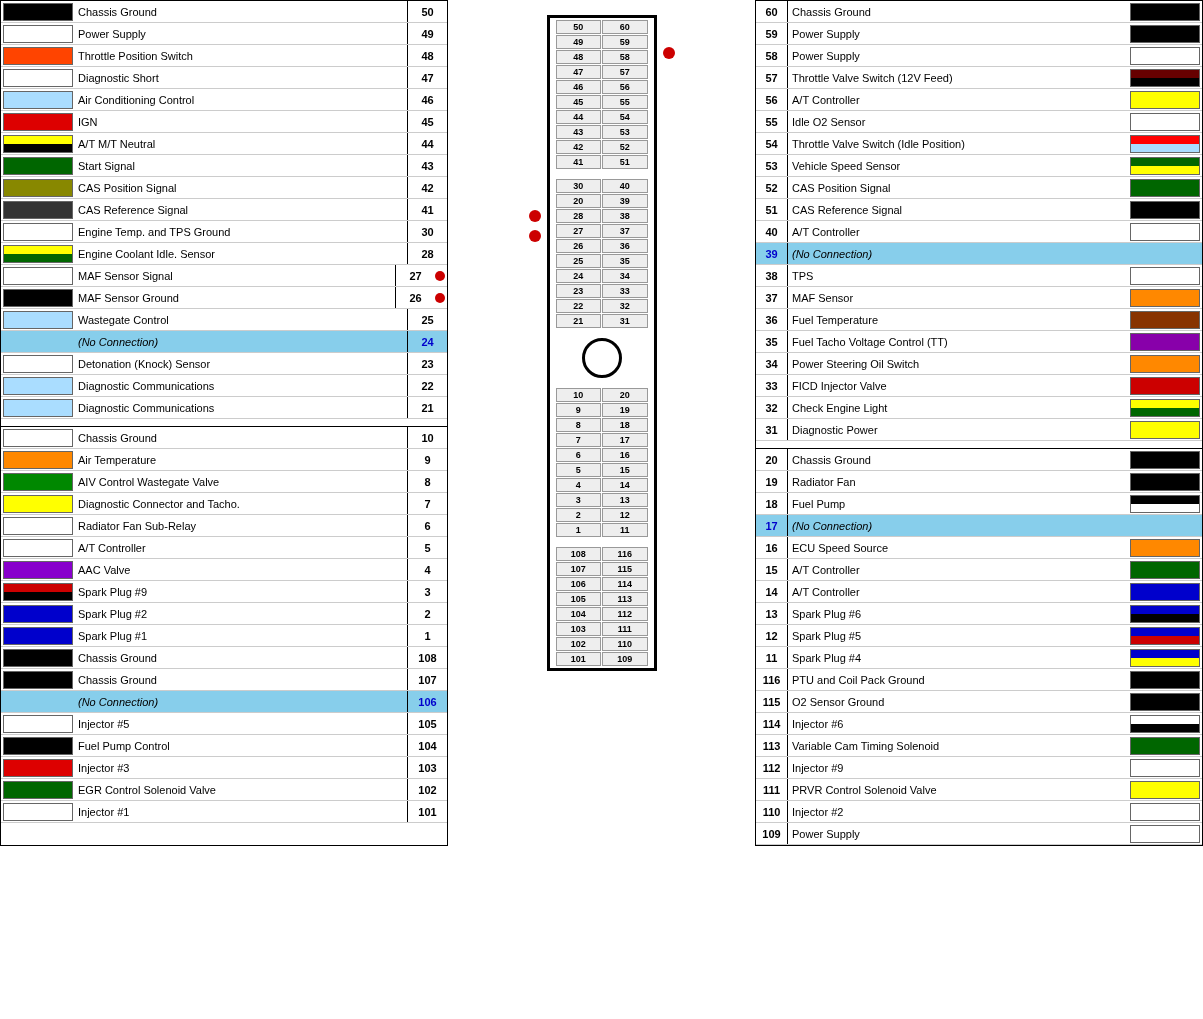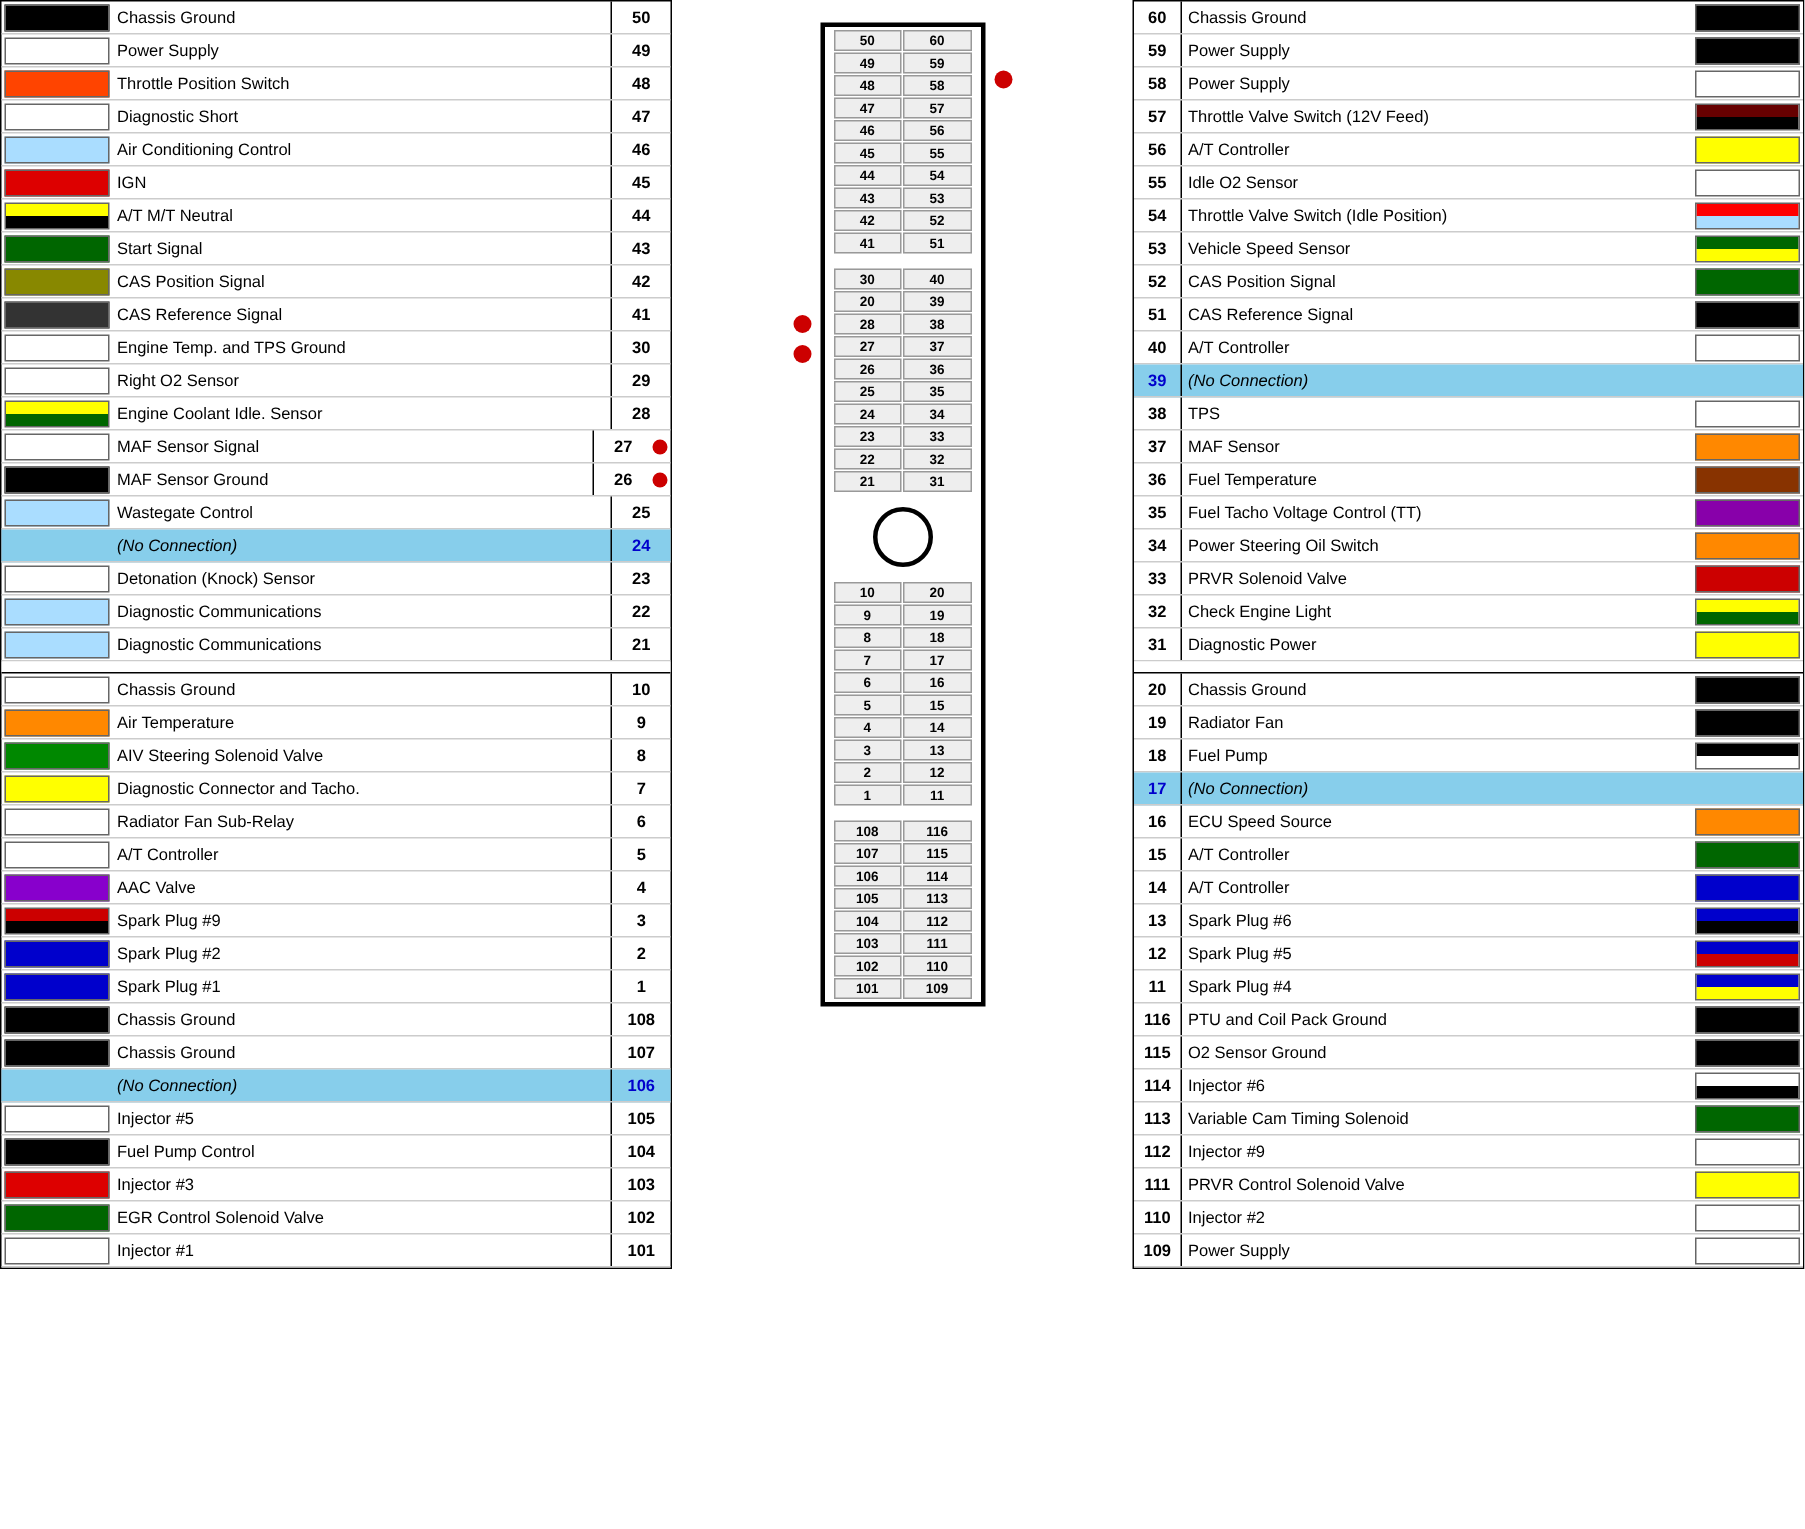--- a/index.html
+++ b/index.html
@@ -164,25 +164,20 @@
         <div class="color-swatch" style="background: rgb(51, 51, 51); border: 1px solid rgb(102, 102, 102);"></div>
         <div class="pin-label">CAS Reference Signal</div>
         <div class="pin-num">41</div>
       </div>
       <div class="pin-row">
         <div class="color-swatch" style="background: rgb(255, 255, 255); border: 1px solid rgb(102, 102, 102);"></div>
         <div class="pin-label">Engine Temp. and TPS Ground</div>
         <div class="pin-num">30</div>
       </div>
       <div class="pin-row">
-        <div class="color-swatch" style="background: rgb(255, 255, 255); border: 1px solid rgb(102, 102, 102);"></div>
-        <div class="pin-label">Right O2 Sensor</div>
-        <div class="pin-num">29</div>
-      </div>
-      <div class="pin-row">
         <div class="color-swatch" style="background: linear-gradient(rgb(255, 255, 0) 50%, rgb(0, 102, 0) 50%); border: 1px solid rgb(102, 102, 102);"></div>
         <div class="pin-label">Engine Coolant Idle. Sensor</div>
         <div class="pin-num">28</div>
       </div>
       <div class="pin-row">
         <div class="color-swatch" style="background: rgb(255, 255, 255); border: 1px solid rgb(102, 102, 102);"></div>
         <div class="pin-label">MAF Sensor Signal</div>
         <div class="pin-num">27</div>
         <span style="width: 10px; height: 10px; border-radius: 50%; background: rgb(204, 0, 0); display: inline-block; margin-right: 2px;"></span>
       </div>
@@ -223,21 +218,21 @@
         <div class="pin-label">Chassis Ground</div>
         <div class="pin-num">10</div>
       </div>
       <div class="pin-row">
         <div class="color-swatch" style="background: rgb(255, 136, 0); border: 1px solid rgb(102, 102, 102);"></div>
         <div class="pin-label">Air Temperature</div>
         <div class="pin-num">9</div>
       </div>
       <div class="pin-row">
         <div class="color-swatch" style="background: rgb(0, 136, 0); border: 1px solid rgb(102, 102, 102);"></div>
-        <div class="pin-label">AIV Steering Solenoid Valve</div>
+        <div class="pin-label">AIV Control Wastegate Valve</div>
         <div class="pin-num">8</div>
       </div>
       <div class="pin-row">
         <div class="color-swatch" style="background: rgb(255, 255, 0); border: 1px solid rgb(102, 102, 102);"></div>
         <div class="pin-label">Diagnostic Connector and Tacho.</div>
         <div class="pin-num">7</div>
       </div>
       <div class="pin-row">
         <div class="color-swatch" style="background: rgb(255, 255, 255); border: 1px solid rgb(102, 102, 102);"></div>
         <div class="pin-label">Radiator Fan Sub-Relay</div>
@@ -488,21 +483,21 @@
         <div class="rpin-label">Fuel Tacho Voltage Control (TT)</div>
         <div class="rpin-swatch" style="background: rgb(136, 0, 170); border: 1px solid rgb(102, 102, 102);"></div>
       </div>
       <div class="rpin-row">
         <div class="rpin-num">34</div>
         <div class="rpin-label">Power Steering Oil Switch</div>
         <div class="rpin-swatch" style="background: rgb(255, 136, 0); border: 1px solid rgb(102, 102, 102);"></div>
       </div>
       <div class="rpin-row">
         <div class="rpin-num">33</div>
-        <div class="rpin-label">PRVR Solenoid Valve</div>
+        <div class="rpin-label">FICD Injector Valve</div>
         <div class="rpin-swatch" style="background: rgb(204, 0, 0); border: 1px solid rgb(102, 102, 102);"></div>
       </div>
       <div class="rpin-row">
         <div class="rpin-num">32</div>
         <div class="rpin-label">Check Engine Light</div>
         <div class="rpin-swatch" style="background: linear-gradient(rgb(255, 255, 0) 50%, rgb(0, 102, 0) 50%); border: 1px solid rgb(102, 102, 102);"></div>
       </div>
       <div class="rpin-row">
         <div class="rpin-num">31</div>
         <div class="rpin-label">Diagnostic Power</div>

